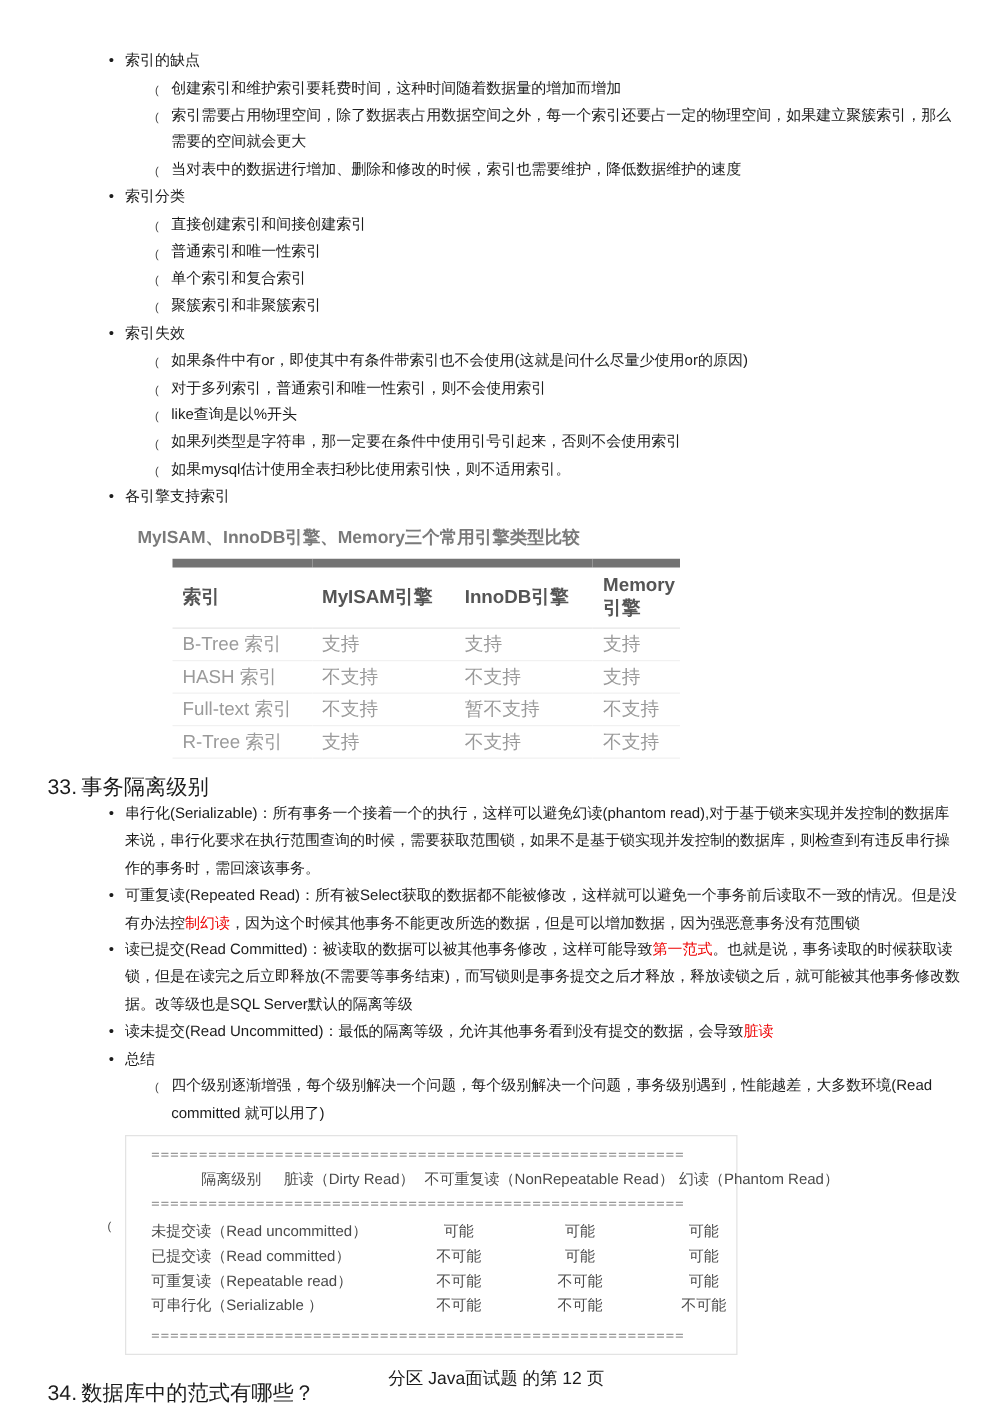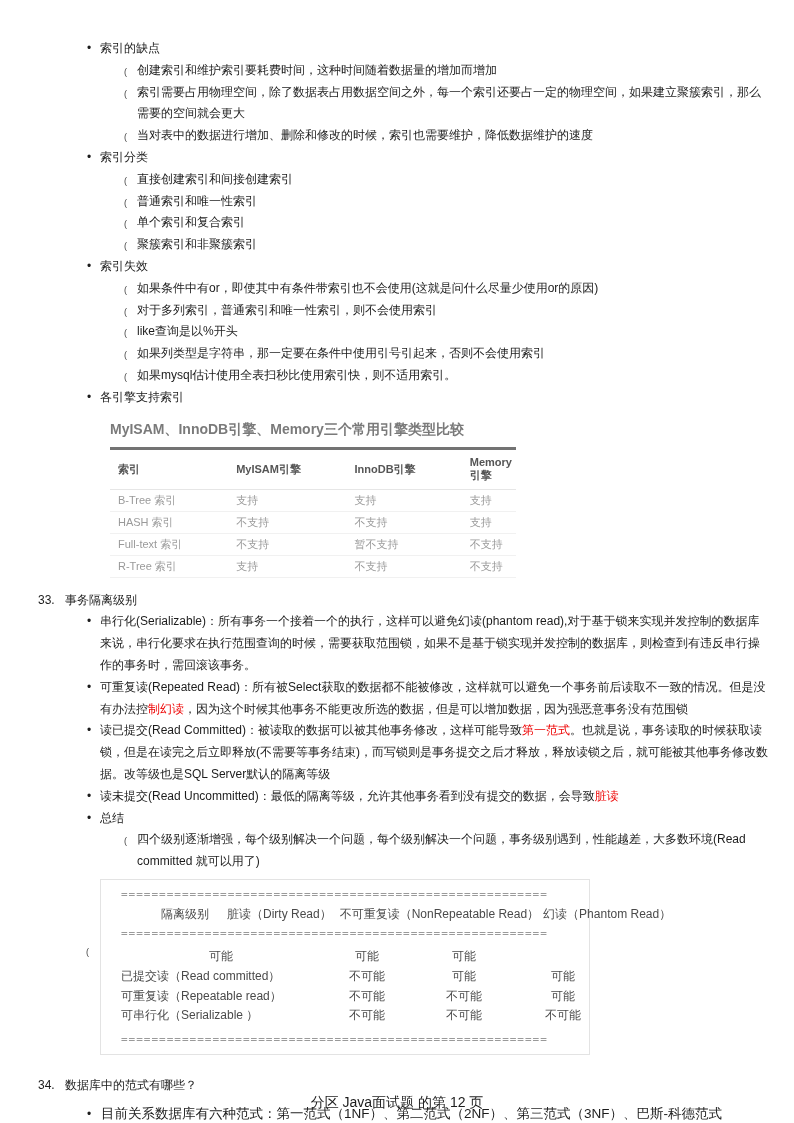--- a/index.html
+++ b/index.html
@@ -29,38 +29,38 @@
   }
   .li.l1{margin-left:49px;}
   .li.l2{margin-left:86px;}
   .li .marker.dot{font-size:12px;}
   .li .marker.paren{font-size:9px;color:#444;transform:translateY(2px);}
   .li .text{flex:1;}
   .red{color:#ee0000;}
   
   .numbered{
     display:flex;
-    font-size:12px;
+    font-size:17px;
     line-height:21.8px;
     margin-top:12px;
   }
   .numbered .num{flex:0 0 27px;}
   
   .tbl-title{
     margin:12px 0 8px 72px;
     font-size:14px;
     font-weight:bold;
     color:#7a7a7a;
   }
   table.engines{
-    margin-left:72px;
+    margin-left:100px;
     width:406px;
     border-collapse:collapse;
-    font-size:11px;
-    border-top:3px solid #737373;
+    font-size:15px;
+    border-top:7px solid #737373;
   }
   table.engines th{
     text-align:left;
     font-weight:bold;
     color:#555;
     padding:6px 4px 6px 8px;
     border-bottom:1px solid #e6e6e6;
   }
   table.engines td{
     color:#9a9a9a;
@@ -272,20 +272,21 @@
         <div class="divider">========================================================</div>
         <div class="iso-header">
           <span class="h0">隔离级别</span>
           <span class="h1">脏读（Dirty Read）</span>
           <span class="h2">不可重复读（NonRepeatable Read）</span>
           <span class="h3">幻读（Phantom Read）</span>
         </div>
         <div class="divider">========================================================</div>
         <div class="iso-rows">
           <div class="iso-row">
+            <span class="lbl">未提交读（Read uncommitted）</span>
             <span class="val">可能</span>
             <span class="val">可能</span>
             <span class="val">可能</span>
           </div>
           <div class="iso-row">
             <span class="lbl">已提交读（Read committed）</span>
             <span class="val">不可能</span>
             <span class="val">可能</span>
             <span class="val">可能</span>
           </div>

